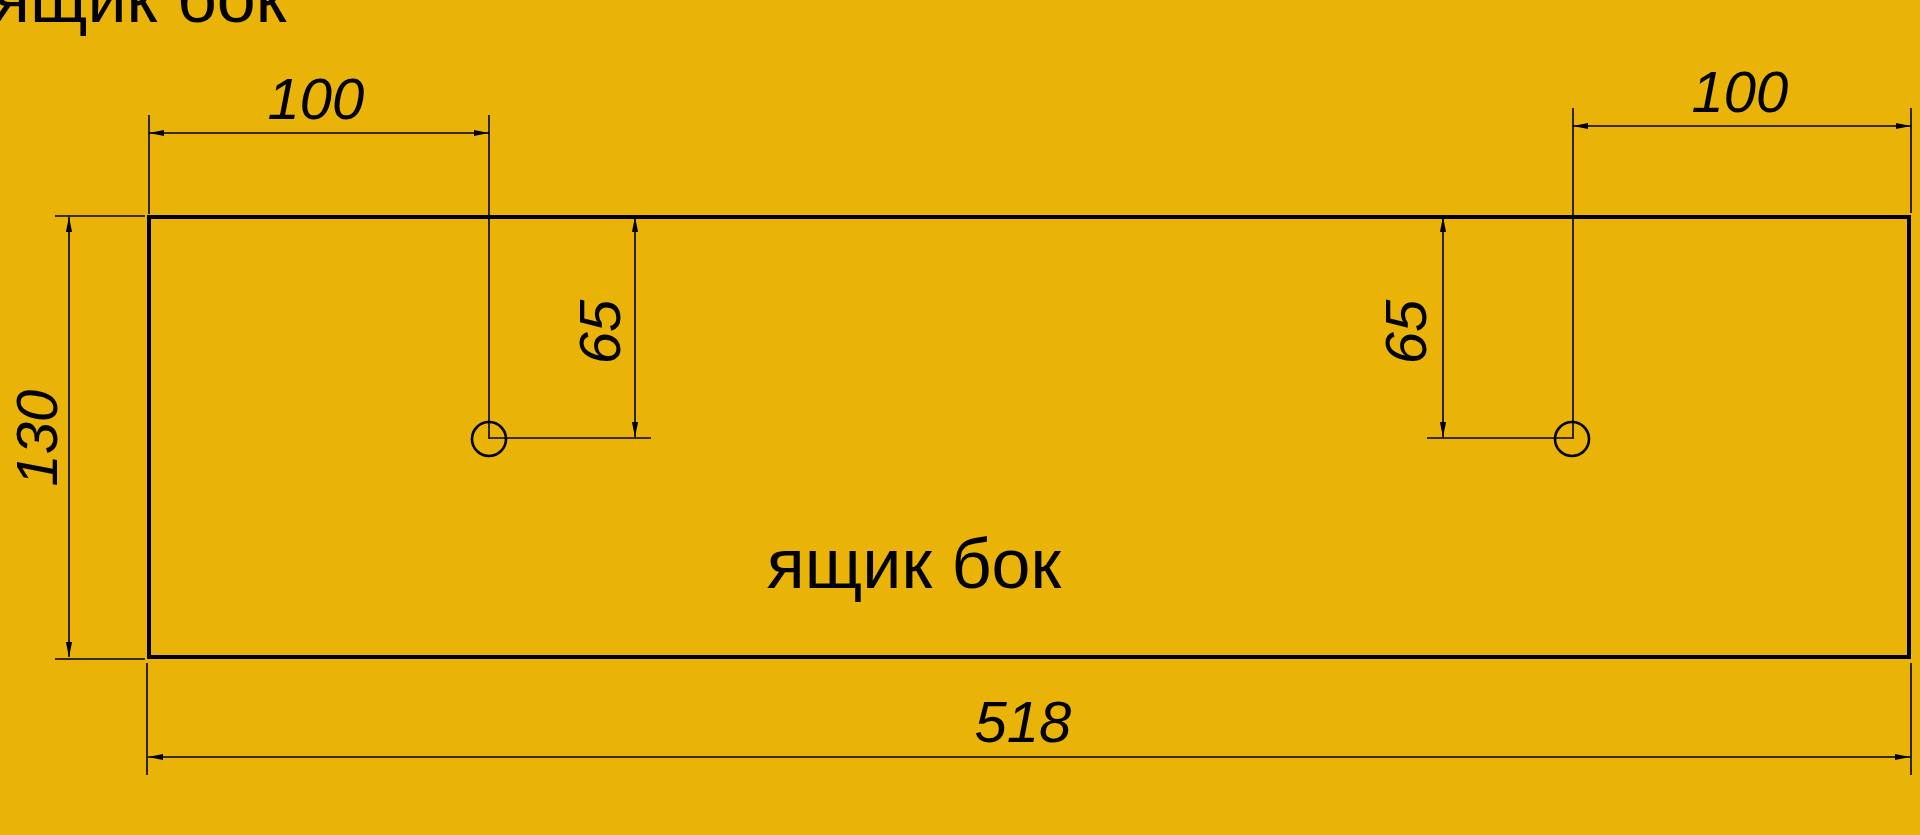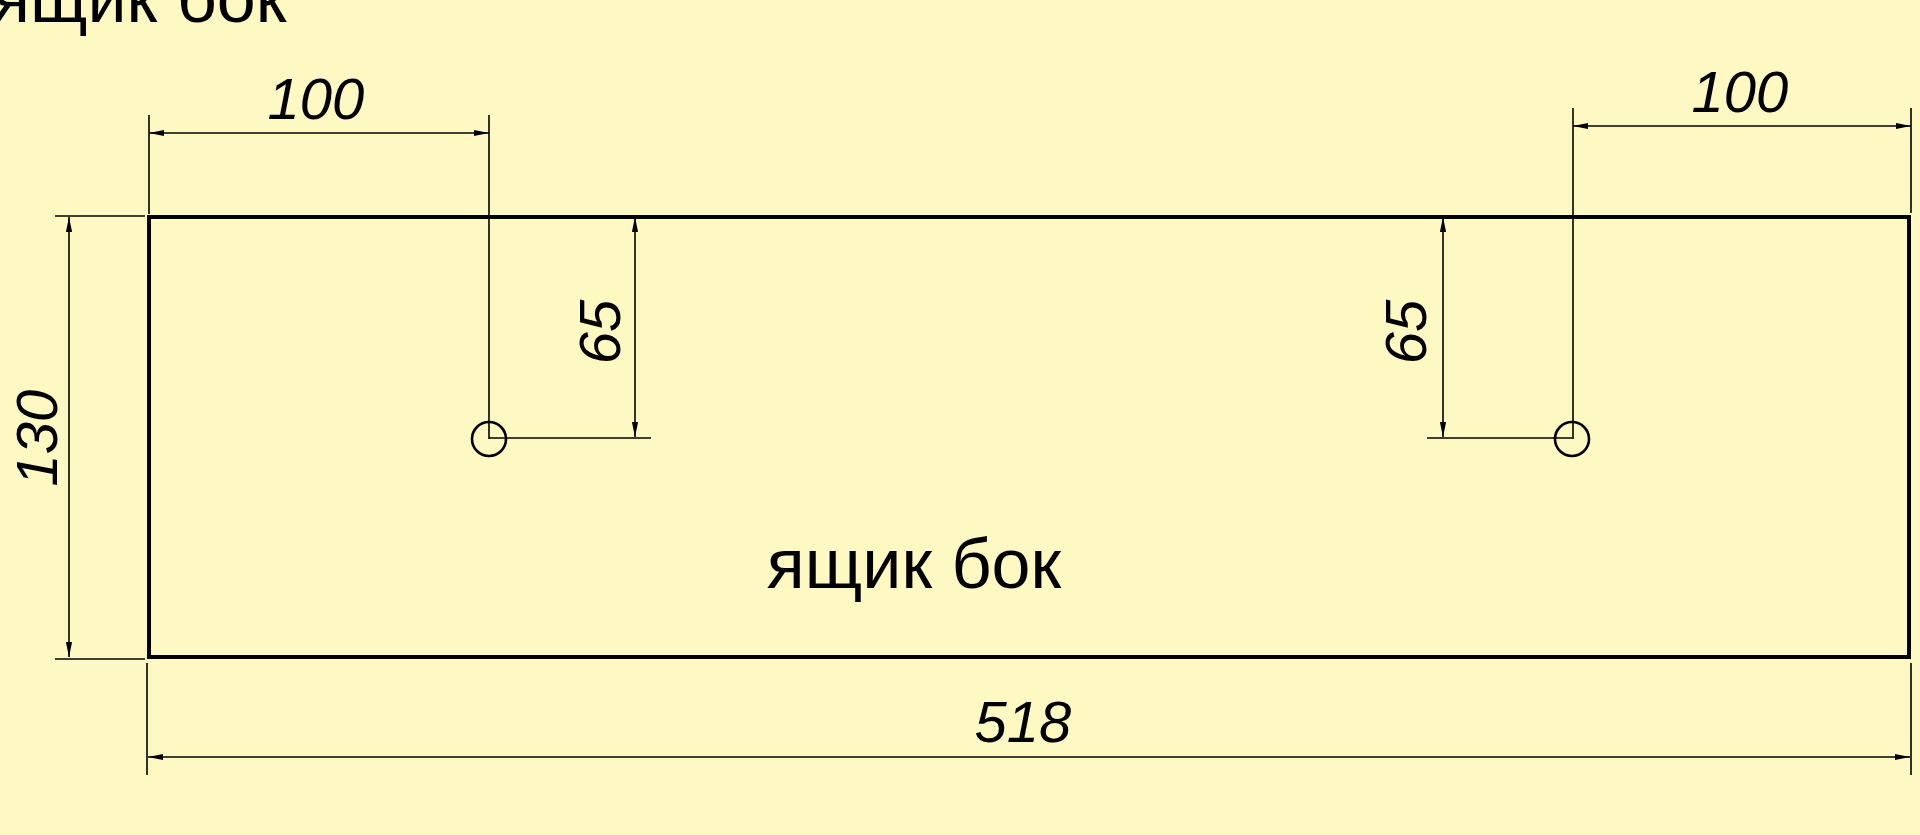--- a/index.html
+++ b/index.html
@@ -7,21 +7,21 @@
     padding: 0;
     width: 1920px;
     height: 835px;
     overflow: hidden;
     background: #ffffff;
   }
   .canvas {
     position: relative;
     width: 1920px;
     height: 835px;
-    background: #fef9c3;
+    background: #eab308;
   }
   svg { display: block; }
   .thin {
     stroke: #000000;
     stroke-width: 1.6;
     fill: none;
   }
   .thick {
     stroke: #000000;
     stroke-width: 4;

